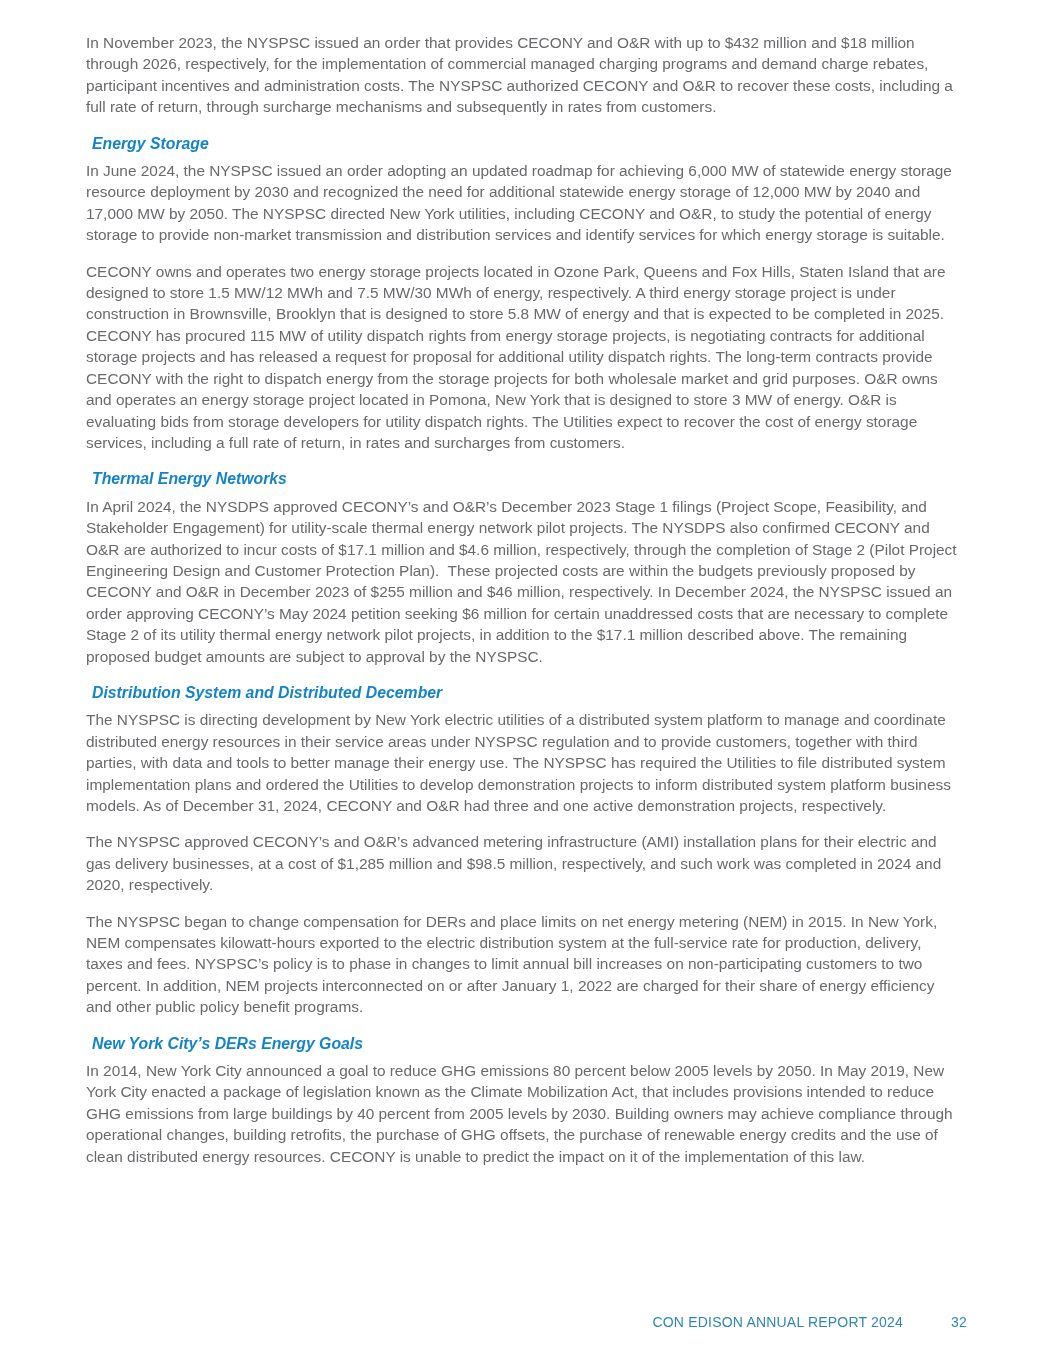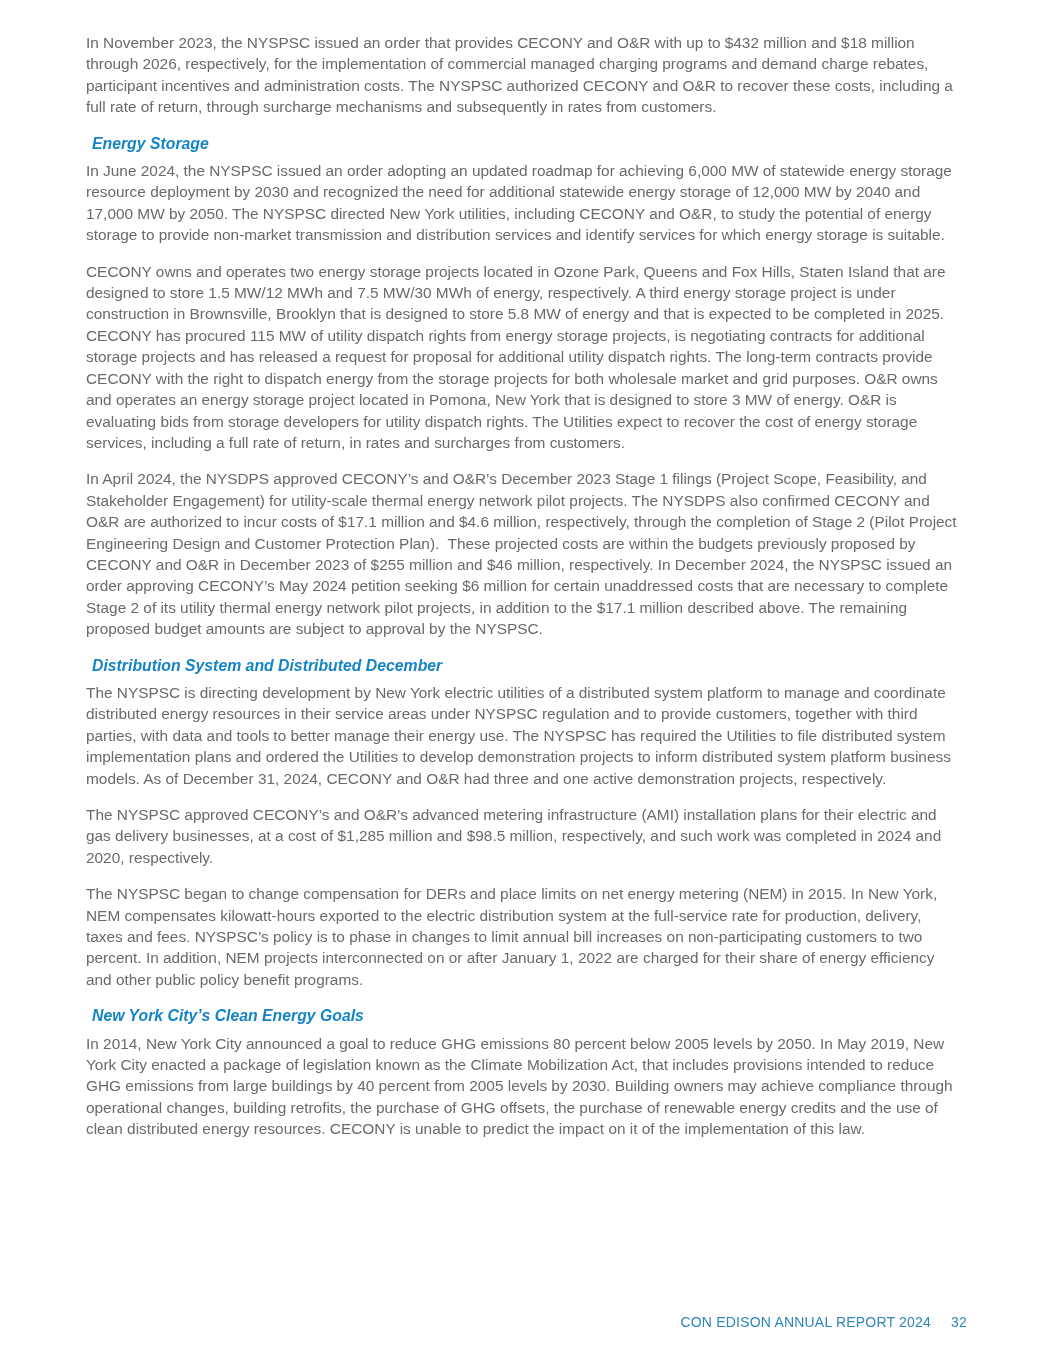--- a/index.html
+++ b/index.html
@@ -35,49 +35,50 @@
     font-weight: 700;
     font-style: italic;
     color: #1484c6;
   }
   .footer {
     position: absolute;
     top: 1314px;
     right: 88px;
     display: flex;
     align-items: baseline;
-    gap: 20px;
+    gap: 48px;
     font-size: 14px;
     letter-spacing: 0.2px;
     color: #2e86b8;
   }
 </style>
 </head>
 <body>
 
 <div class="page">
 
   <main class="content">
     <p class="para">In November 2023, the NYSPSC issued an order that provides CECONY and O&amp;R with up to $432 million and $18 million through 2026, respectively, for the implementation of commercial managed charging programs and demand charge rebates, participant incentives and administration costs. The NYSPSC authorized CECONY and O&amp;R to recover these costs, including a full rate of return, through surcharge mechanisms and subsequently in rates from customers.</p>
 
     <h2 class="heading">Energy Storage</h2>
     <p class="para">In June 2024, the NYSPSC issued an order adopting an updated roadmap for achieving 6,000 MW of statewide energy storage resource deployment by 2030 and recognized the need for additional statewide energy storage of 12,000 MW by 2040 and 17,000 MW by 2050. The NYSPSC directed New York utilities, including CECONY and O&amp;R, to study the potential of energy storage to provide non-market transmission and distribution services and identify services for which energy storage is suitable.</p>
 
     <p class="para">CECONY owns and operates two energy storage projects located in Ozone Park, Queens and Fox Hills, Staten Island that are designed to store 1.5 MW/12 MWh and 7.5 MW/30 MWh of energy, respectively. A third energy storage project is under construction in Brownsville, Brooklyn that is designed to store 5.8 MW of energy and that is expected to be completed in 2025. CECONY has procured 115 MW of utility dispatch rights from energy storage projects, is negotiating contracts for additional storage projects and has released a request for proposal for additional utility dispatch rights. The long-term contracts provide CECONY with the right to dispatch energy from the storage projects for both wholesale market and grid purposes. O&amp;R owns and operates an energy storage project located in Pomona, New York that is designed to store 3 MW of energy. O&amp;R is evaluating bids from storage developers for utility dispatch rights. The Utilities expect to recover the cost of energy storage services, including a full rate of return, in rates and surcharges from customers.</p>
 
+    <h2 class="heading">Thermal Energy Networks</h2>
     <p class="para">In April 2024, the NYSDPS approved CECONY’s and O&amp;R’s December 2023 Stage 1 filings (Project Scope, Feasibility, and Stakeholder Engagement) for utility-scale thermal energy network pilot projects. The NYSDPS also confirmed CECONY and O&amp;R are authorized to incur costs of $17.1 million and $4.6 million, respectively, through the completion of Stage 2 (Pilot Project Engineering Design and Customer Protection Plan).  These projected costs are within the budgets previously proposed by CECONY and O&amp;R in December 2023 of $255 million and $46 million, respectively. In December 2024, the NYSPSC issued an order approving CECONY’s May 2024 petition seeking $6 million for certain unaddressed costs that are necessary to complete Stage 2 of its utility thermal energy network pilot projects, in addition to the $17.1 million described above. The remaining proposed budget amounts are subject to approval by the NYSPSC.</p>
 
     <h2 class="heading">Distribution System and Distributed December</h2>
     <p class="para">The NYSPSC is directing development by New York electric utilities of a distributed system platform to manage and coordinate distributed energy resources in their service areas under NYSPSC regulation and to provide customers, together with third parties, with data and tools to better manage their energy use. The NYSPSC has required the Utilities to file distributed system implementation plans and ordered the Utilities to develop demonstration projects to inform distributed system platform business models. As of December 31, 2024, CECONY and O&amp;R had three and one active demonstration projects, respectively.</p>
 
     <p class="para">The NYSPSC approved CECONY’s and O&amp;R’s advanced metering infrastructure (AMI) installation plans for their electric and gas delivery businesses, at a cost of $1,285 million and $98.5 million, respectively, and such work was completed in 2024 and 2020, respectively.</p>
 
     <p class="para">The NYSPSC began to change compensation for DERs and place limits on net energy metering (NEM) in 2015. In New York, NEM compensates kilowatt-hours exported to the electric distribution system at the full-service rate for production, delivery, taxes and fees. NYSPSC’s policy is to phase in changes to limit annual bill increases on non-participating customers to two percent. In addition, NEM projects interconnected on or after January 1, 2022 are charged for their share of energy efficiency and other public policy benefit programs.</p>
 
-    <h2 class="heading">New York City’s Clean Energy Goals</h2>
+    <h2 class="heading">New York City’s DERs Energy Goals</h2>
     <p class="para">In 2014, New York City announced a goal to reduce GHG emissions 80 percent below 2005 levels by 2050. In May 2019, New York City enacted a package of legislation known as the Climate Mobilization Act, that includes provisions intended to reduce GHG emissions from large buildings by 40 percent from 2005 levels by 2030. Building owners may achieve compliance through operational changes, building retrofits, the purchase of GHG offsets, the purchase of renewable energy credits and the use of clean distributed energy resources. CECONY is unable to predict the impact on it of the implementation of this law.</p>
   </main>
 
   <footer class="footer">
     <span>CON EDISON ANNUAL REPORT 2024</span>
     <span>32</span>
   </footer>
 
 </div>
 

